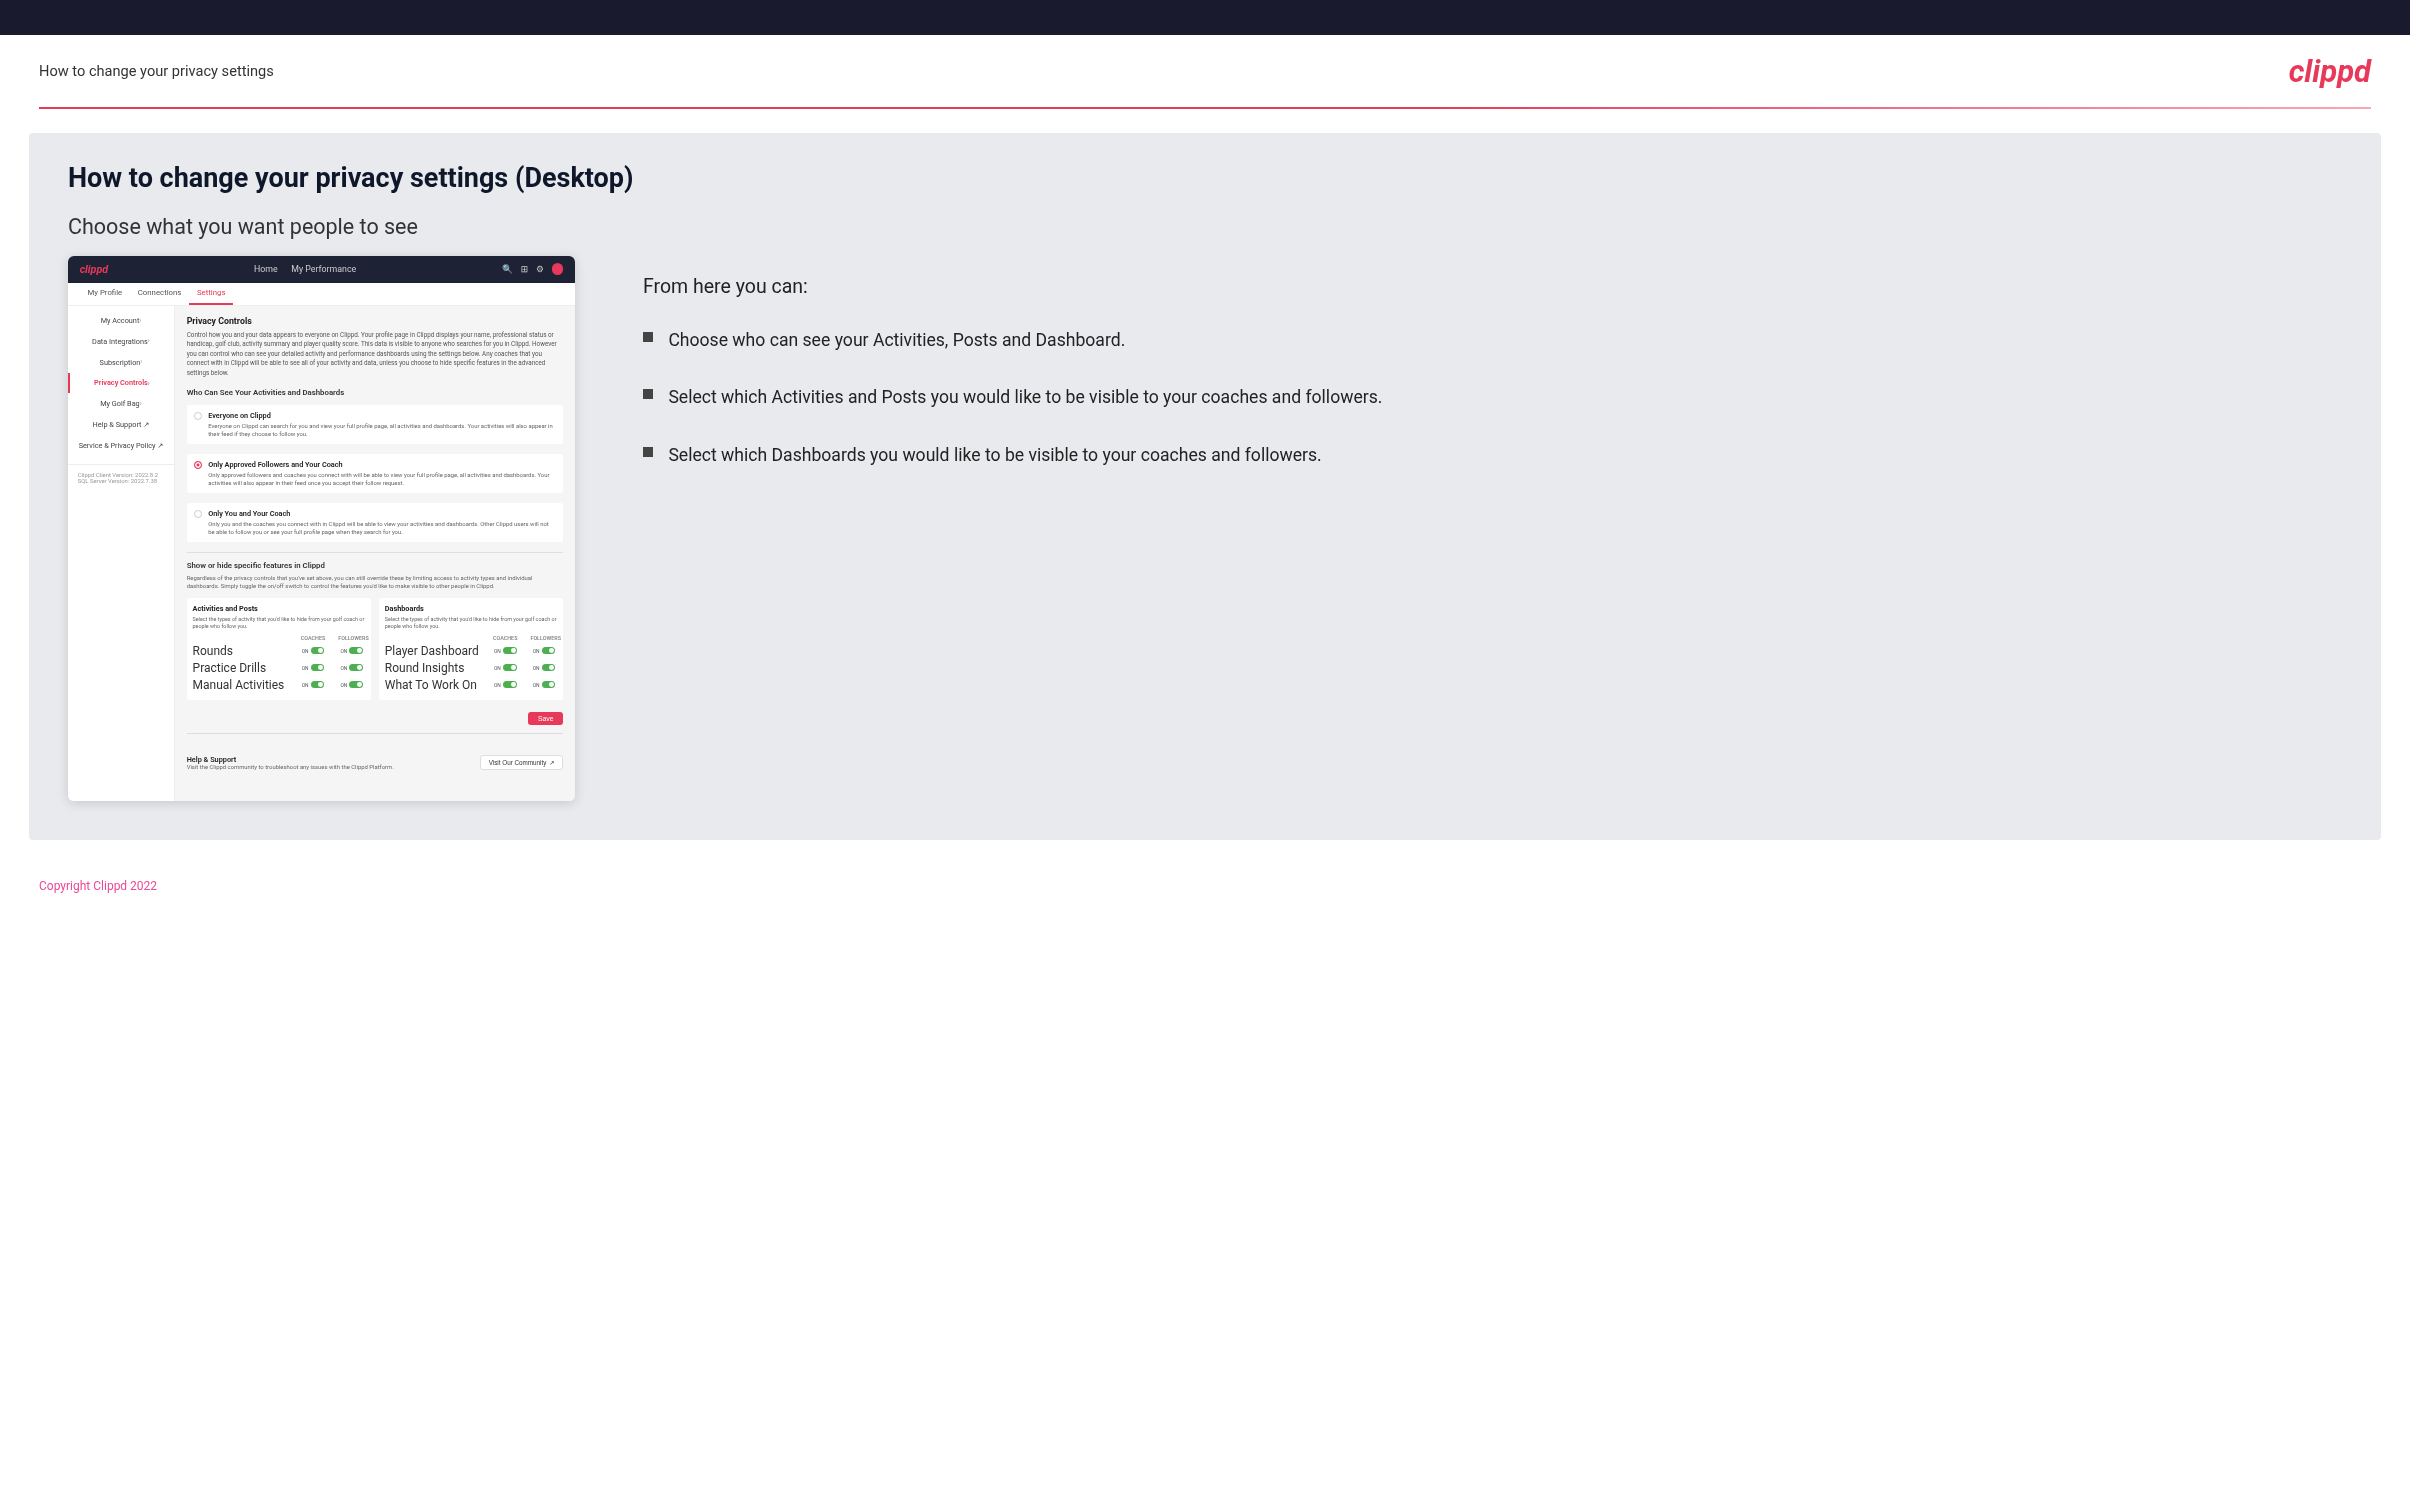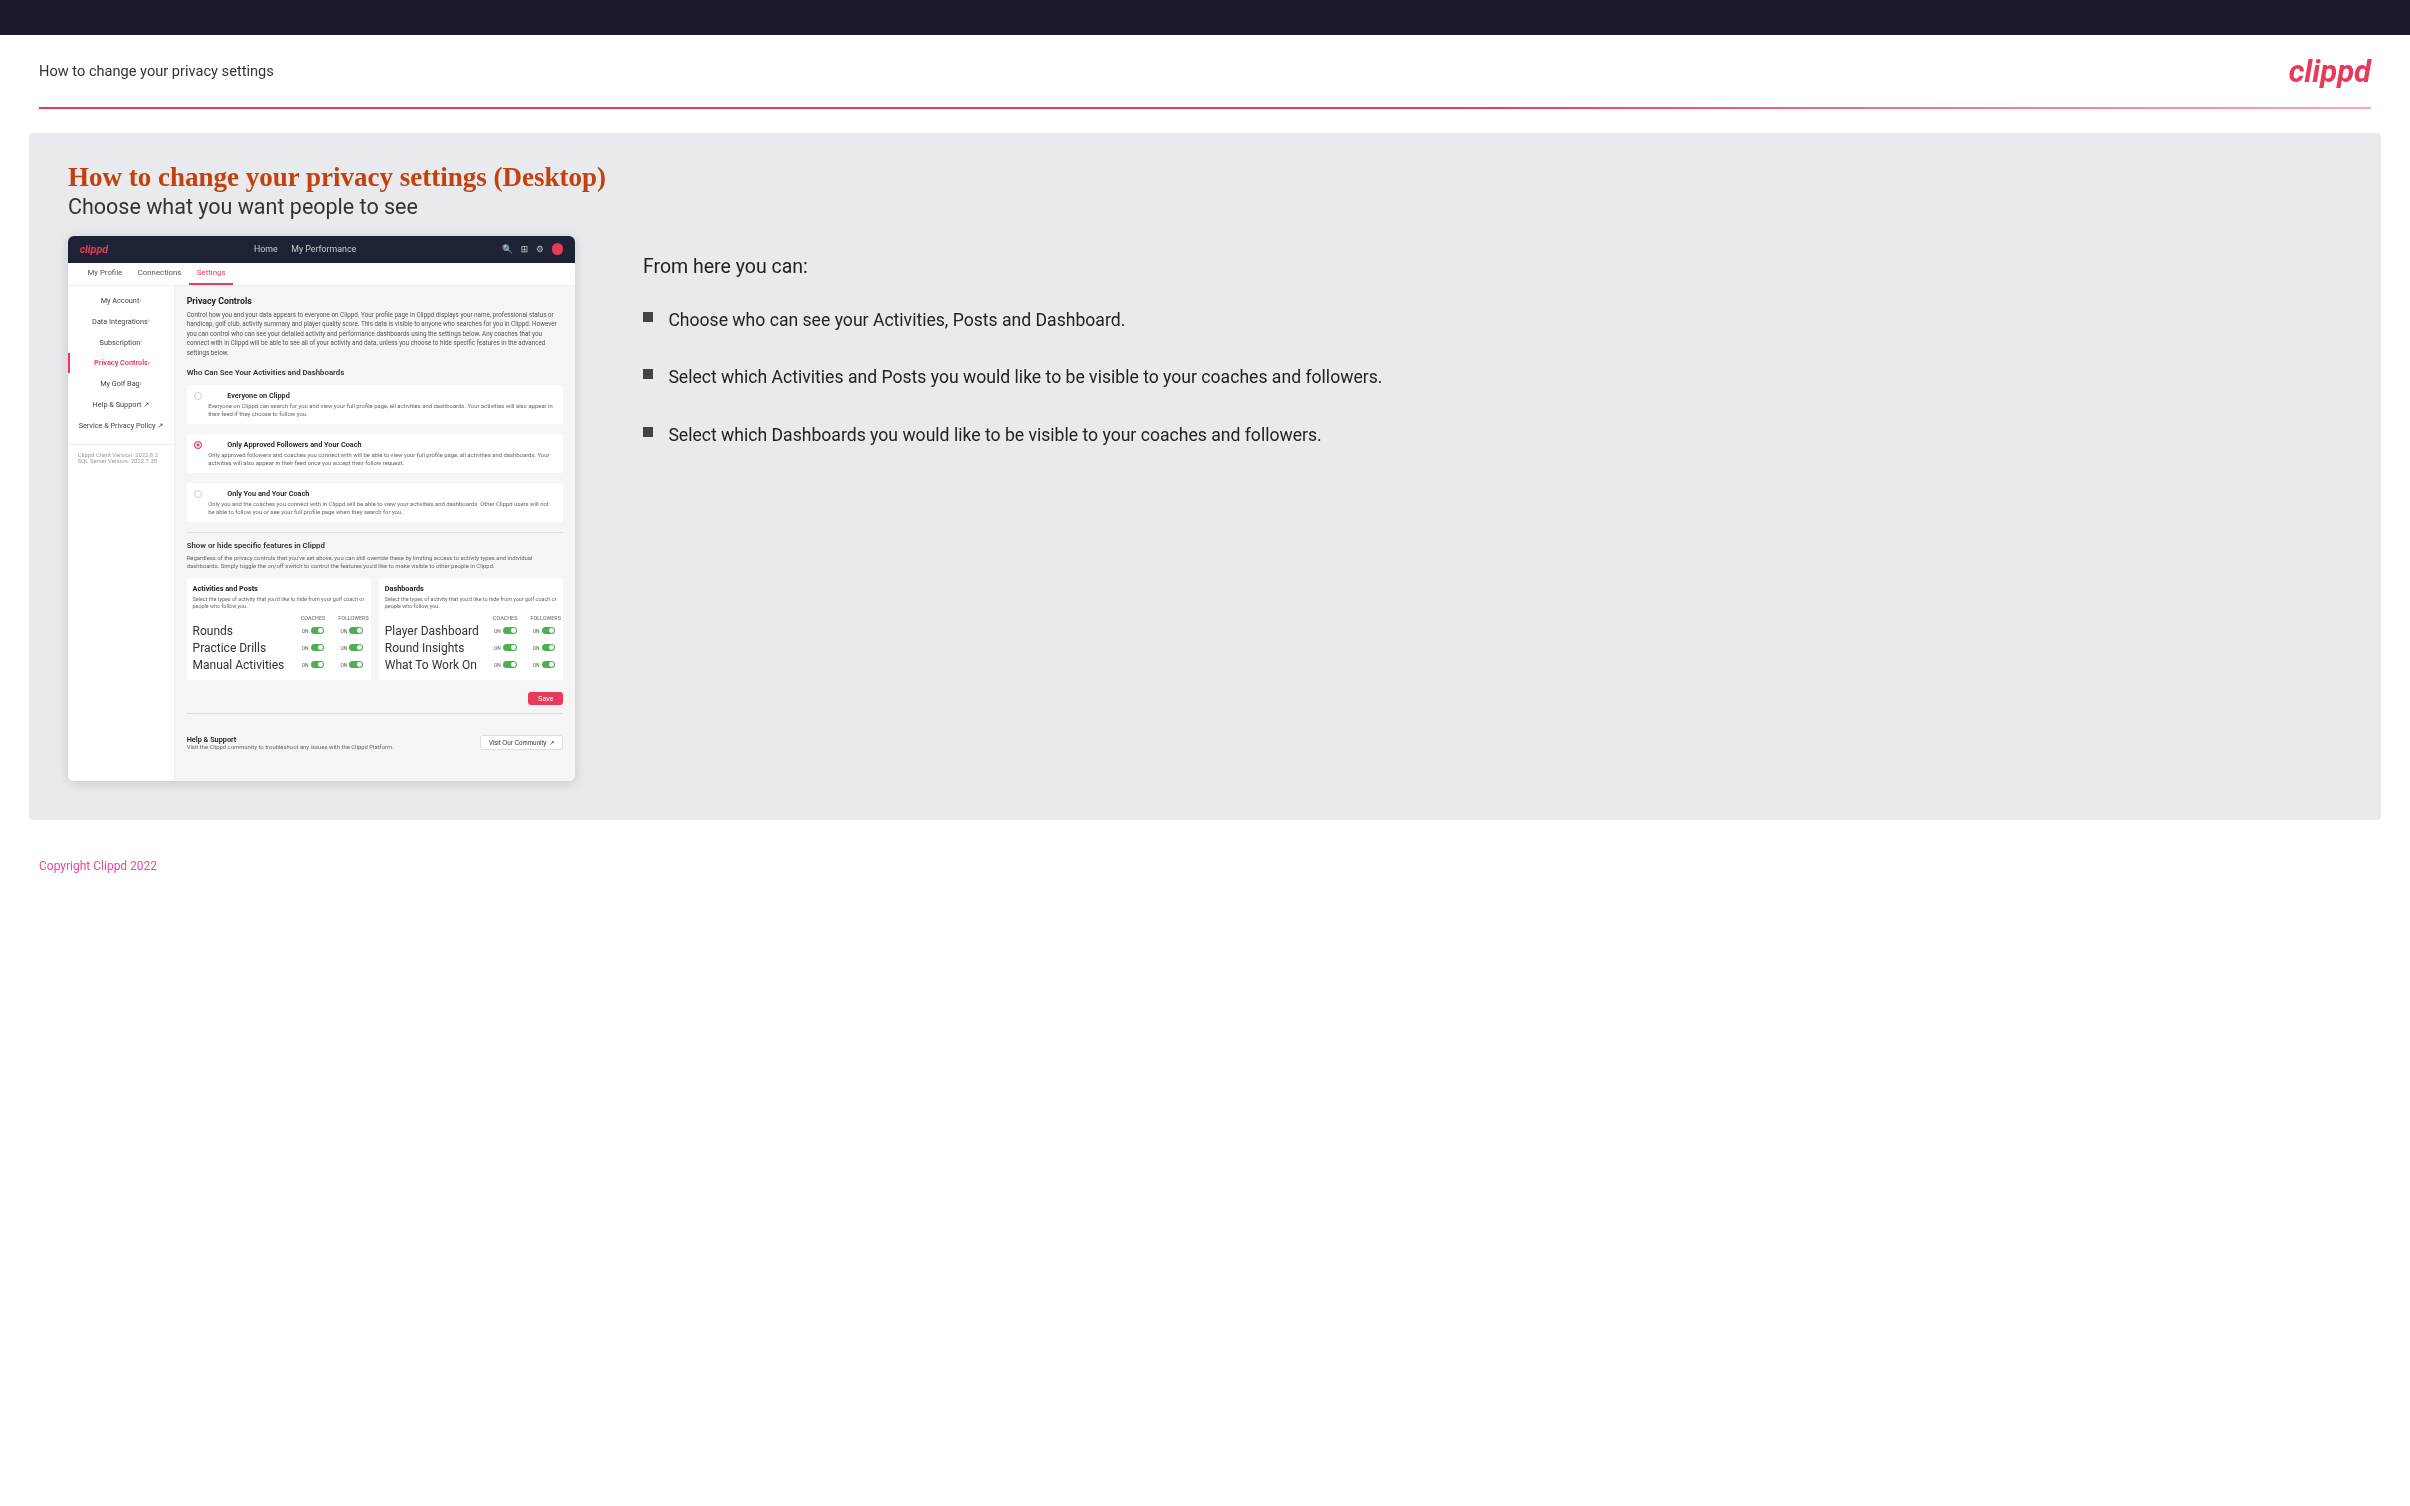--- a/index.html
+++ b/index.html
@@ -48,23 +48,22 @@
     .main-content {
       background: #e8eaed;
       margin: 23.4px 29px;
       padding: 29px 39px 39px 39px;
       border-radius: 3.9px;
     }
 
     .page-heading {
       font-size: 27px;
       font-weight: 700;
-      color: #c2410c;
-      margin-bottom: 1px;
-      font-family: Liberation Serif, serif;
+      color: #0f172a;
+      margin-bottom: 20px;
     }
     .page-subheading {
       font-size: 21.5px;
       color: #333;
       margin-bottom: 17px;
     }
 
     
     .two-col {
       display: flex;
@@ -217,21 +216,20 @@
       border-color: #e8395a;
       background: #e8395a;
       box-shadow: inset 0 0 0 1.5px #fff;
     }
     .radio-content {}
     .radio-label {
       font-size: 7.3px;
       font-weight: 600;
       color: #222;
       margin-bottom: 2px;
-      margin-left: 19px;
     }
     .radio-desc {
       font-size: 5.9px;
       color: #666;
       line-height: 1.4;
     }
 
     .divider-line {
       height: 1px;
       background: #e0e0e0;

